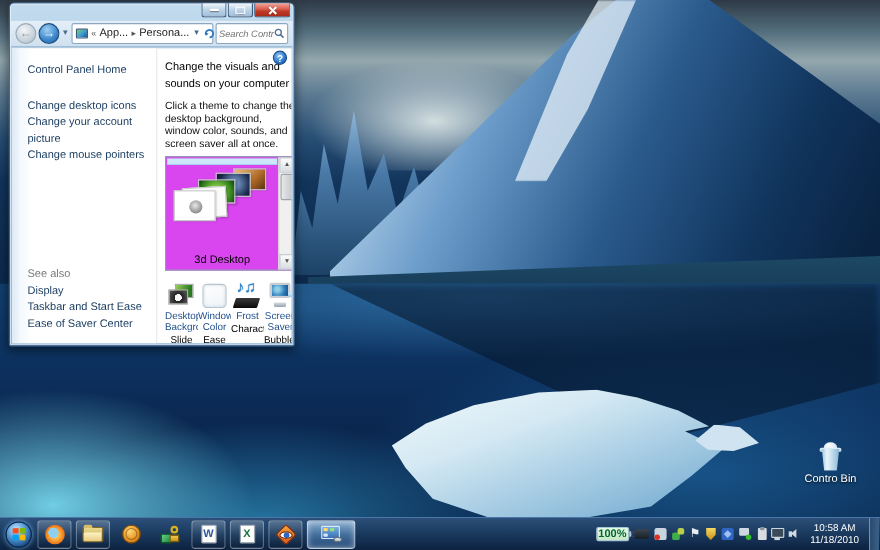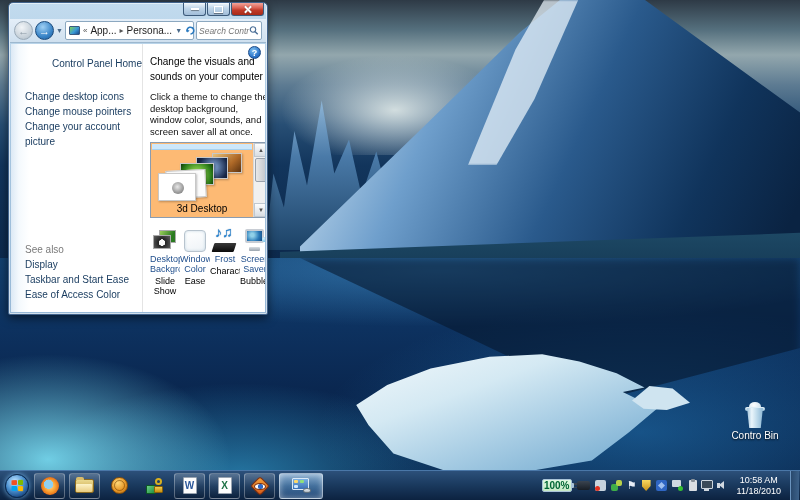--- a/index.html
+++ b/index.html
@@ -90,34 +90,34 @@
   .addr-caret { margin-left:auto; font-size:7px; color:#4a6a8a; }
   .addr-refresh { flex:0 0 auto; display:flex; }
   .searchbox { width:66px; height:19px; background:#fff; border:1px solid #8ca8c0; border-radius:2px;
     display:flex; align-items:center; padding:0 2px; flex:0 0 auto; }
   .searchbox input { border:none; outline:none; width:50px; font-size:8.5px; font-style:italic;
     color:#7a8a98; font-family:"Liberation Sans",sans-serif; background:transparent; }
 
   .client { position:absolute; left:2px; right:2px; top:41px; bottom:2px; background:#fff; display:flex; }
   .sidebar { width:131px; position:relative; padding:12px 0 0 14px; font-size:10px; color:#173a5e;
     background:linear-gradient(90deg,#dce9f5 0%,#f4f9fd 6%,#ffffff 14%); }
-  .sb-home { margin-bottom:18px;text-align:right; }
+  .sb-home { margin-bottom:18px; }
   .sb-link { line-height:15px; cursor:pointer; }
   .sb-bottom { position:absolute; left:14px; bottom:10px; }
   .sb-seealso { color:#7a7a7a; line-height:15px; }
   .v-sep { width:1px; background:#e4e4e4; }
   .main { flex:1; position:relative; padding:10px 0 0 7px; overflow:hidden; }
   .help-btn { position:absolute; top:2px; right:4px; width:13px; height:13px; border-radius:50%;
     background:radial-gradient(circle at 38% 30%,#7fc0f0,#2a72c8 65%,#155098); border:1px solid #1a4a88;
     color:#fff; font-size:9px; font-weight:bold; text-align:center; line-height:12px; }
   .main h1 { font-size:10px; font-weight:normal; color:#000000; line-height:15px; width:118px;
     margin-bottom:7px; }
   .main .desc { font-size:9.5px; line-height:11.5px; color:#101010; width:119px; margin-bottom:5px; }
 
-  .themebox { width:119px; height:76px; border:1px solid #8a9cb0; background:#fdba74; position:relative; }
+  .themebox { width:119px; height:104px; border:1px solid #8a9cb0; background:#d946ef; position:relative; }
   .tb-sliver { position:absolute; left:1px; right:16px; top:1px; height:6px; background:#cde7fa;
     border-bottom:1px solid #a8d2ef; }
   .tb-item { position:absolute; left:1px; right:16px; top:8px; bottom:1px; }
   .cascade { position:relative; width:92px; height:56px; margin:2px auto 0; }
   .cascade div { position:absolute; border:1px solid #c8c8c8; box-shadow:1px 1px 2px rgba(0,0,0,.25); }
   .c-orange { left:56px; top:0; width:30px; height:20px;
     background:linear-gradient(135deg,#e8c27a,#b06a28 60%,#5a3210); }
   .c-sphere { left:40px; top:4px; width:32px; height:22px;
     background:radial-gradient(circle at 55% 45%,#6a8ab8 18%,#18284a 70%,#0a1228); }
   .c-green  { left:24px; top:10px; width:34px; height:22px;
@@ -338,27 +338,27 @@
           <circle cx="4.4" cy="4.4" r="3" fill="none" stroke="#4a6e96" stroke-width="1.3"></circle>
           <line x1="6.8" y1="6.8" x2="9.6" y2="9.6" stroke="#4a6e96" stroke-width="1.5"></line>
         </svg>
       </div>
     </div>
 
     <div class="client">
       <div class="sidebar">
         <div class="sb-home sb-link">Control Panel Home</div>
         <div class="sb-link">Change desktop icons</div>
+        <div class="sb-link">Change your account picture</div>
         <div class="sb-link">Change mouse pointers</div>
-        <div class="sb-link">Change your account picture</div>
         <div class="sb-bottom">
           <div class="sb-seealso">See also</div>
           <div class="sb-link">Display</div>
           <div class="sb-link">Taskbar and Start Ease</div>
-          <div class="sb-link">Ease of Access Color</div>
+          <div class="sb-link">Ease of Saver Center</div>
         </div>
       </div>
       <div class="v-sep"></div>
 
       <div class="main">
         <div class="help-btn">?</div>
         <h1>Change the visuals and sounds on your computer</h1>
         <div class="desc">Click a theme to change the desktop background, window color, sounds, and screen saver all at once.</div>
 
         <div class="themebox">

